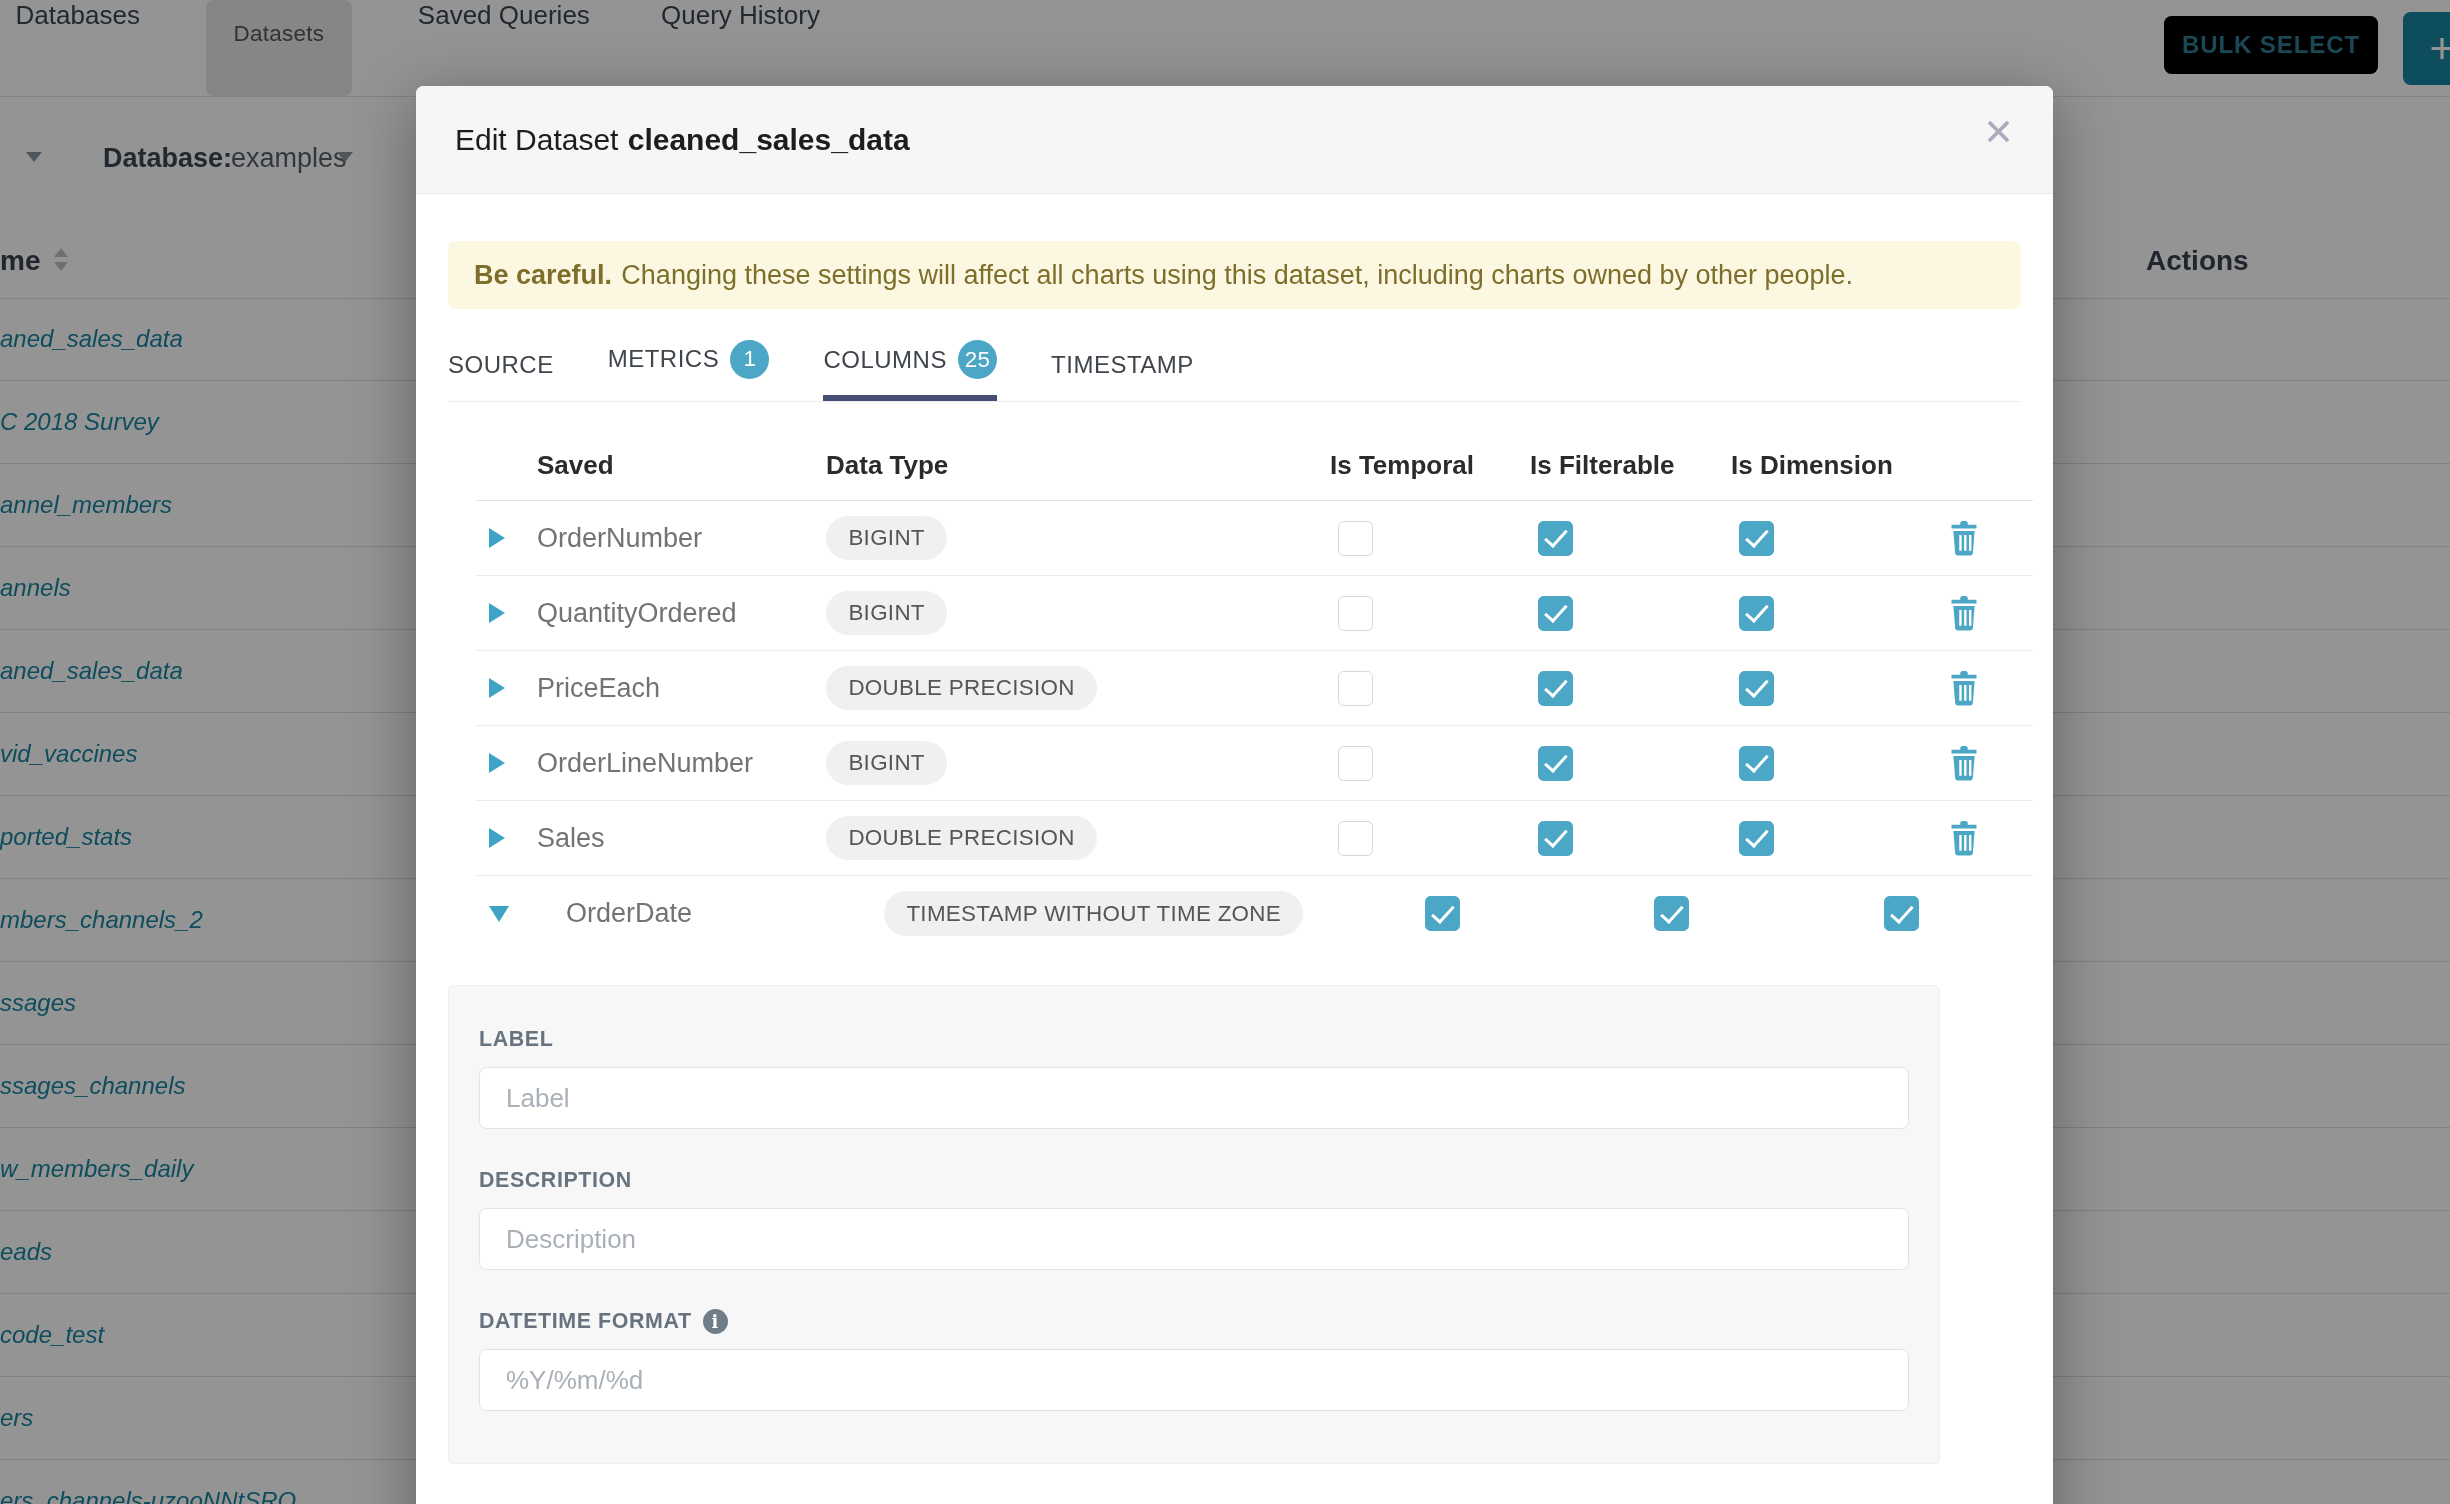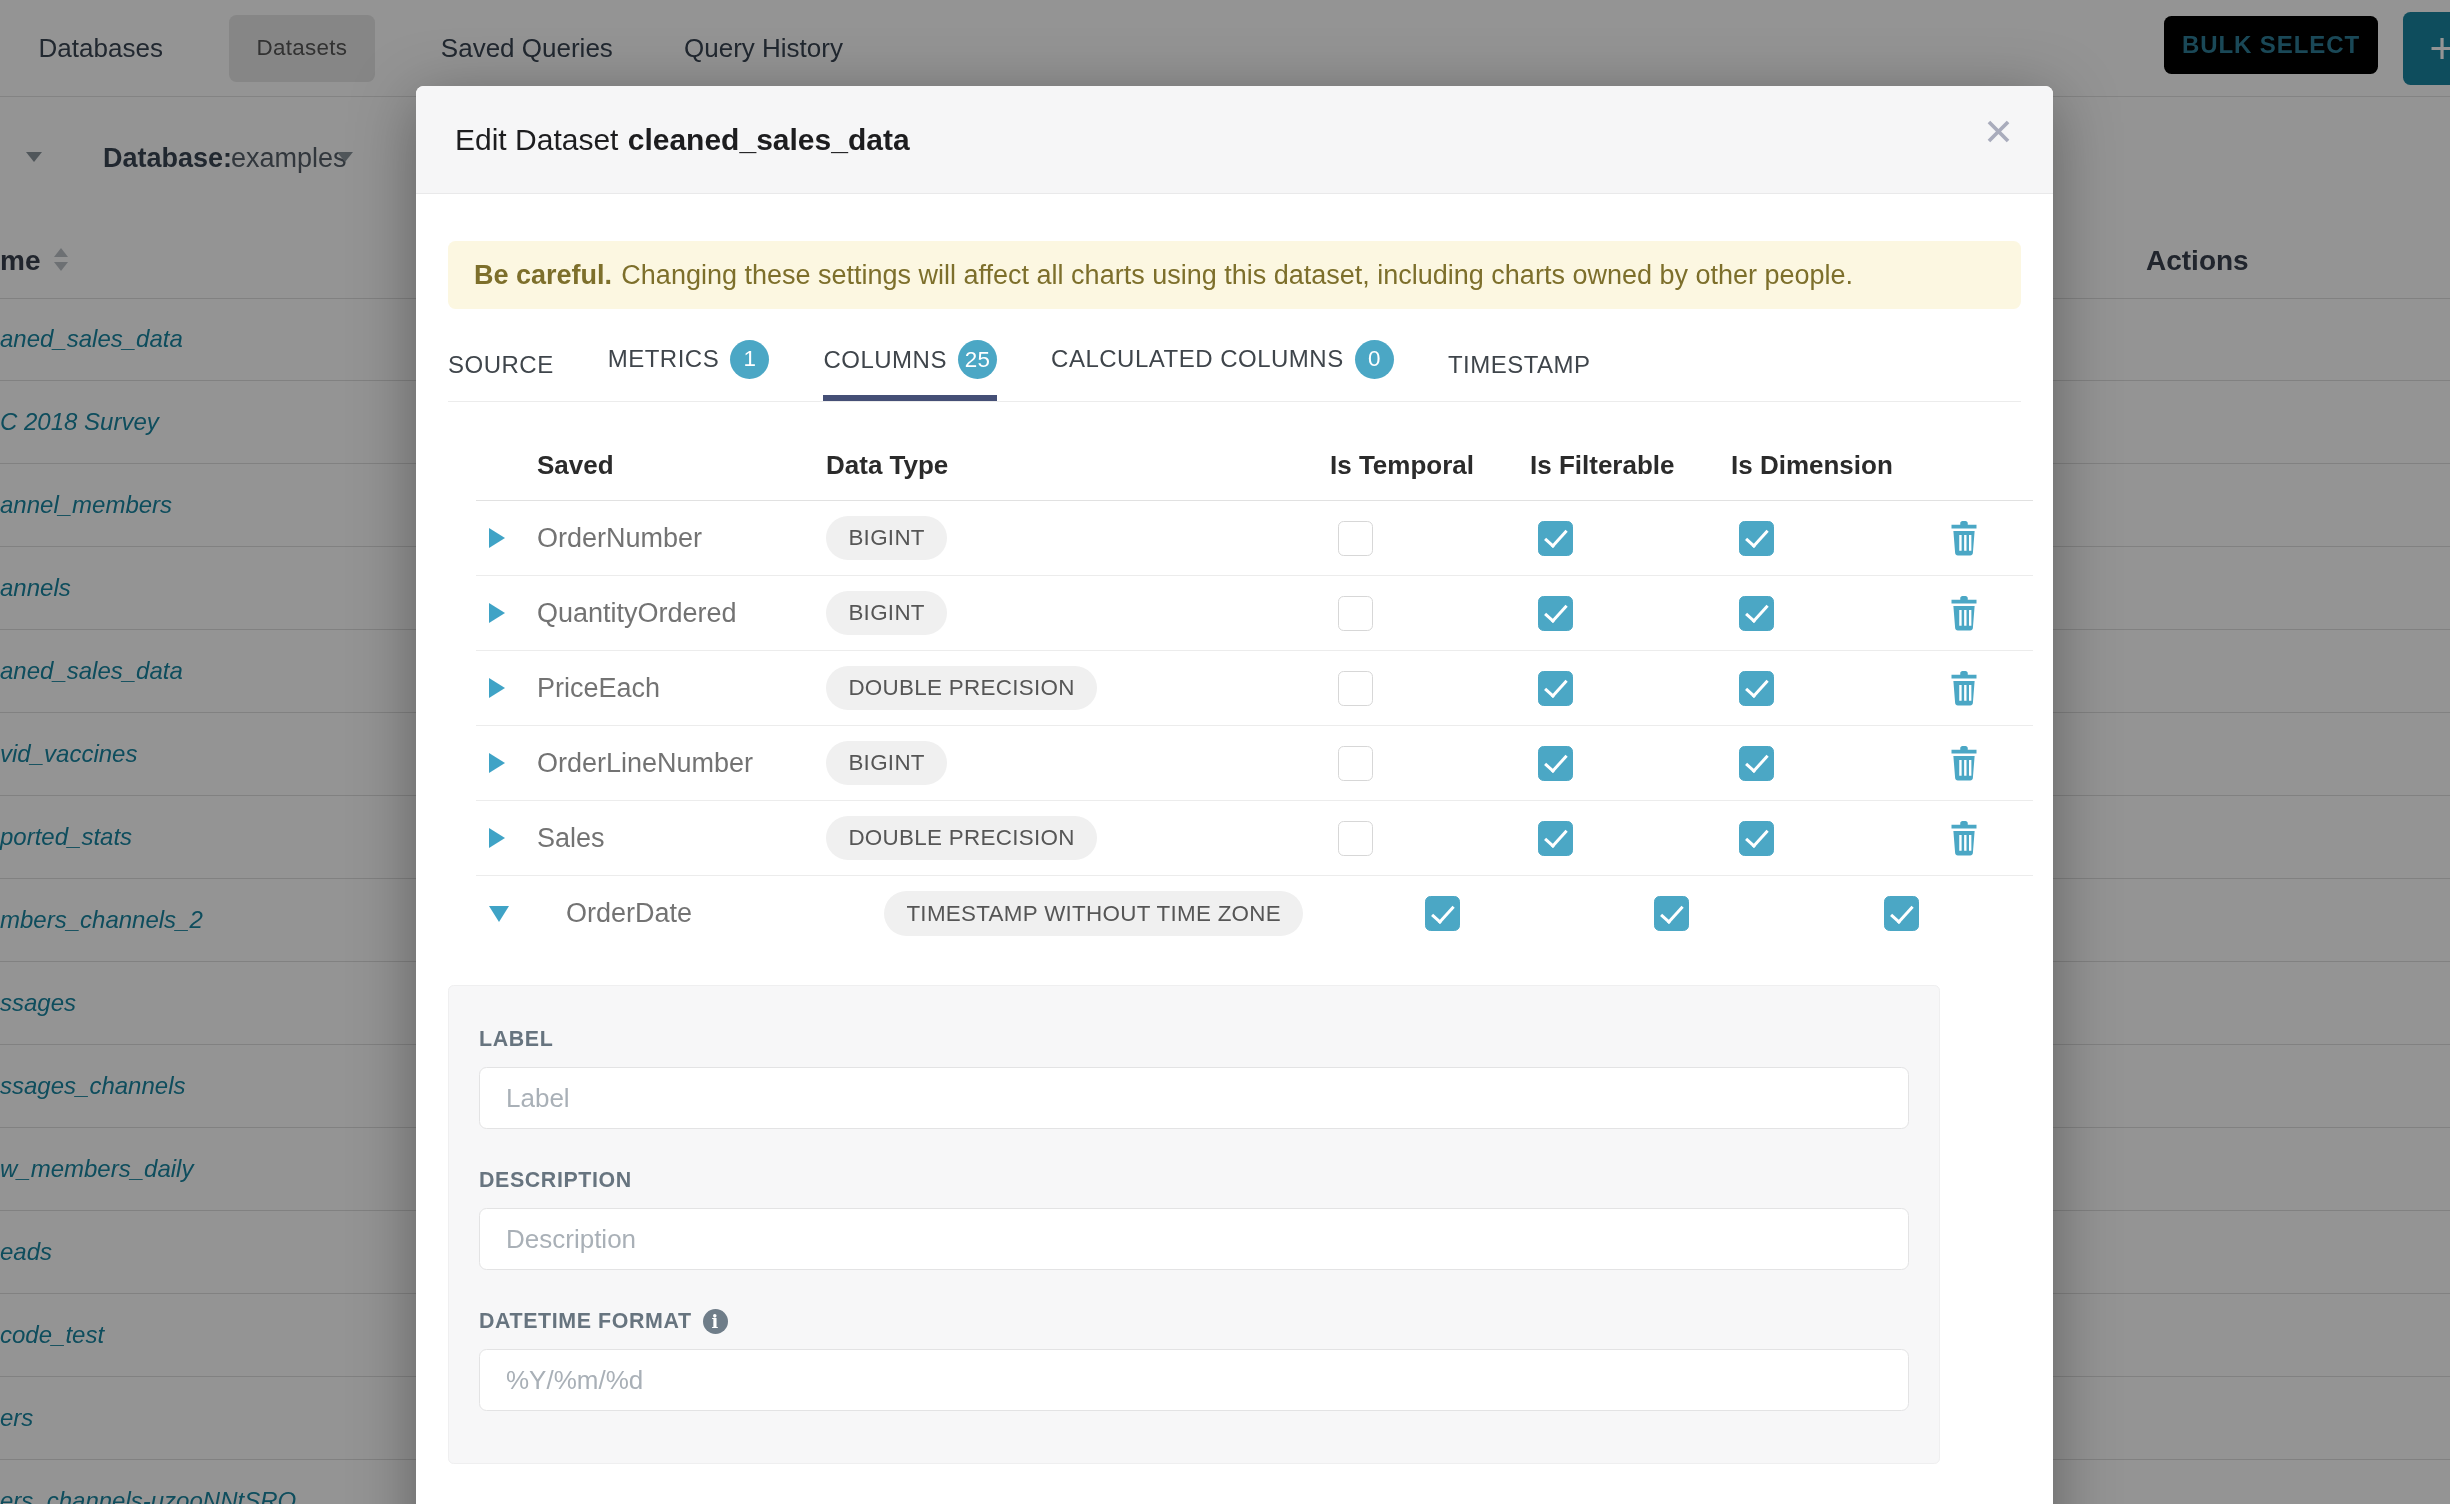--- a/index.html
+++ b/index.html
@@ -3,21 +3,21 @@
 <meta charset="utf-8">
 <style>
   * { margin:0; padding:0; box-sizing:border-box; }
   html,body { width:2450px; height:1505px; overflow:hidden; background:#fff;
     font-family:"Liberation Sans","DejaVu Sans",sans-serif; }
   .stage { position:relative; width:2450px; height:1505px; overflow:hidden; }
 
   
   .bg-page { position:absolute; inset:0; z-index:10; background:#fff; }
   .topnav { position:absolute; left:0; top:0; width:100%; height:97px; background:#fff;
-    border-bottom:1.9px solid #e2e2e2; display:flex; align-items:center; padding-left:33px; }
+    border-bottom:1.9px solid #e2e2e2; display:flex; padding-left:10px; }
   .nav-item { font-size:26px; color:#3a4553; font-weight:500; margin-right:60px; white-space:nowrap;
     padding:0 5.6px; cursor:pointer; }
   .nav-item.pill { background:#e7e7e7; border-radius:7.5px; padding:20.5px 28px; }
   .btn-bulk { position:absolute; top:16px; right:72px; width:214px; height:58px; background:#000000;
     color:#2E7D96; font-size:24px; font-weight:700; letter-spacing:0.9px; border:none; border-radius:7.5px;
     display:flex; align-items:center; justify-content:center; }
   .btn-plus { position:absolute; top:12px; left:2403px; width:78px; height:73px; background:#1985A0;
     color:#fff; font-size:43px; font-weight:400; border:none; border-radius:7.5px;
     display:flex; align-items:center; justify-content:center; }
 
@@ -225,24 +225,20 @@
   <div class="tab">
     <span>METRICS</span>
     <span class="tab-badge">1</span>
   </div>
 
   <div class="tab active">
     <span>COLUMNS</span>
     <span class="tab-badge">25</span>
   </div>
 
-  <div class="tab">
-    <span>CALCULATED COLUMNS</span>
-    <span class="tab-badge">0</span>
-  </div>
 
   <div class="tab">
     <span>TIMESTAMP</span>
 
   </div>
 </div>
 
       <div class="cols-table">
         <div class="chead">
           <span></span>

